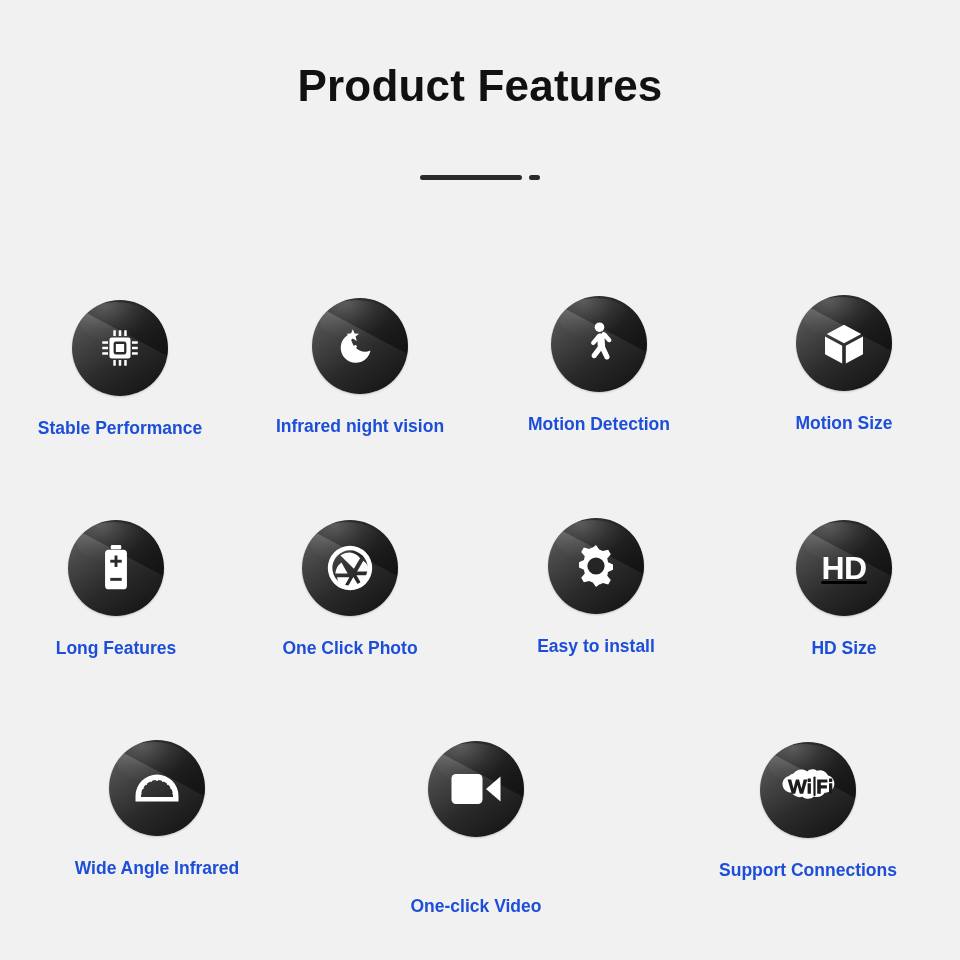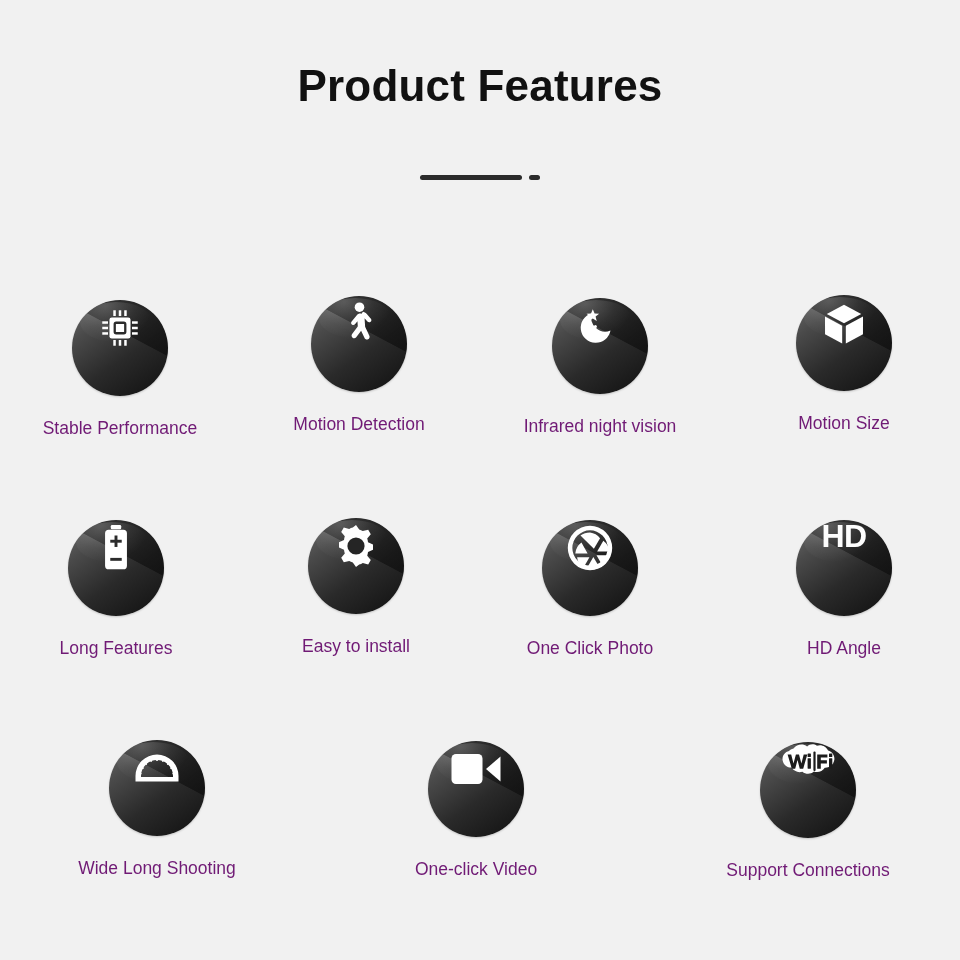--- a/index.html
+++ b/index.html
@@ -88,35 +88,37 @@
   
   .feature.o-a  { transform: translate(0px, 0px); }
   .feature.o-b  { transform: translate(0px, -2px); }
   .feature.o-c  { transform: translate(-1px, -4px); }
   .feature.o-d  { transform: translate(4px, -5px); }
   .feature.o-e  { transform: translate(-4px, 0px); }
   .feature.o-f  { transform: translate(-10px, 0px); }
   .feature.o-g  { transform: translate(-4px, -2px); }
   .feature.o-h  { transform: translate(4px, 0px); }
   .feature.o-i  { transform: translate(-3px, 0px); }
-  .feature.o-j  { transform: translate(-4px, 1px); }
+  .feature.o-j  { transform: translate(-4px, 1px); gap: 37px; }
   .feature.o-k  { transform: translate(-1px, -1px); }
   .feature.o-l  { transform: translate(8px, 2px); }
 
   .icon-circle {
     width: 96px;
     height: 96px;
     border-radius: 50%;
     position: relative;
     background:
       linear-gradient(145deg, #6e6e6e 0%, #4a4a4a 26%, #2a2a2a 58%, #101010 100%);
     box-shadow: 0 1px 2px rgba(0,0,0,0.18);
     overflow: hidden;
     display: flex;
+    align-items: center;
     justify-content: center;
+    text-decoration: underline;
   }
   
   .icon-circle::before {
     content: "";
     position: absolute;
     inset: 0;
     border-radius: 50%;
     background:
       linear-gradient(208deg, rgba(0,0,0,0.42) 0%, rgba(0,0,0,0.42) 38%, rgba(0,0,0,0) 38.6%, rgba(0,0,0,0) 100%);
     pointer-events: none;
@@ -150,22 +152,22 @@
     color: #fdfdfd;
     font-weight: 700;
     font-size: 32px;
     letter-spacing: -0.5px;
     line-height: 1;
   }
 
   .feature-label {
     margin-top: 22px;
     font-size: 17.5px;
-    font-weight: 400;
-    color: #701a75;
+    font-weight: 700;
+    color: #1d4ed8;
     text-align: center;
     white-space: nowrap;
     line-height: 1.2;
   }
 </style>
 </head>
 <body>
 
 <div class="page">
 
@@ -199,44 +201,44 @@
               <rect x="5.5" y="28.4" width="6" height="2.6" fill="#fff"></rect>
               <rect x="36.5" y="17" width="6" height="2.6" fill="#fff"></rect>
               <rect x="36.5" y="22.7" width="6" height="2.6" fill="#fff"></rect>
               <rect x="36.5" y="28.4" width="6" height="2.6" fill="#fff"></rect>
             </svg>
           </span>
         </div>
         <div class="feature-label">Stable Performance</div>
       </div>
 
-      <div class="feature o-c">
-        <div class="icon-circle">
-          <span class="icon-glyph">
-            <svg width="42" height="46" viewBox="0 0 36 48" fill="#fff" aria-hidden="true">
-              <circle cx="18.5" cy="6.5" r="5" fill="#fff"></circle>
-              <path d="M20.8 13.2c-2.1-.5-4 .2-5.3 1.8l-5.2 6.3c-.8 1-.7 2.4.3 3.2 1 .8 2.4.7 3.2-.3l2.6-3.1.3 5.5-5.9 7.9c-.9 1.2-.7 2.9.5 3.8 1.2.9 2.9.7 3.8-.5l5.1-6.8 3.6 7.6c.6 1.4 2.3 2 3.7 1.3 1.4-.6 2-2.3 1.3-3.7l-4.4-9.3-.6-9 3 3.5c.8 1 2.3 1.1 3.3.3 1-.8 1.1-2.3.3-3.3l-4.5-5.2c-1-1.2-2.4-1.7-3.9-2z" fill="#fff"></path>
-            </svg>
-          </span>
-        </div>
-        <div class="feature-label">Motion Detection</div>
-      </div>
-
       <div class="feature o-b">
         <div class="icon-circle">
           <span class="icon-glyph">
             <svg width="48" height="48" viewBox="0 0 48 48" fill="#fff" aria-hidden="true">
               <path d="M34.5 28.5a14 14 0 0 1-18.6-17.2A15 15 0 1 0 34.5 28.5z" fill="#fff"></path>
               <polygon fill="#fff" points="16.8,7.2 18.6,11.4 23.1,11.7 19.6,14.6 20.7,19 16.8,16.5 12.9,19 14,14.6 10.5,11.7 15,11.4"></polygon>
               <polygon fill="#fff" points="13.4,20.6 14.3,22.6 16.4,22.8 14.8,24.2 15.3,26.2 13.4,25 11.5,26.2 12,24.2 10.4,22.8 12.5,22.6"></polygon>
               <circle cx="19.4" cy="24.6" r="1.5" fill="#fff"></circle>
             </svg>
           </span>
         </div>
         <div class="feature-label">Infrared night vision</div>
+      </div>
+
+      <div class="feature o-c">
+        <div class="icon-circle">
+          <span class="icon-glyph">
+            <svg width="42" height="46" viewBox="0 0 36 48" fill="#fff" aria-hidden="true">
+              <circle cx="18.5" cy="6.5" r="5" fill="#fff"></circle>
+              <path d="M20.8 13.2c-2.1-.5-4 .2-5.3 1.8l-5.2 6.3c-.8 1-.7 2.4.3 3.2 1 .8 2.4.7 3.2-.3l2.6-3.1.3 5.5-5.9 7.9c-.9 1.2-.7 2.9.5 3.8 1.2.9 2.9.7 3.8-.5l5.1-6.8 3.6 7.6c.6 1.4 2.3 2 3.7 1.3 1.4-.6 2-2.3 1.3-3.7l-4.4-9.3-.6-9 3 3.5c.8 1 2.3 1.1 3.3.3 1-.8 1.1-2.3.3-3.3l-4.5-5.2c-1-1.2-2.4-1.7-3.9-2z" fill="#fff"></path>
+            </svg>
+          </span>
+        </div>
+        <div class="feature-label">Motion Detection</div>
       </div>
 
       <div class="feature o-d">
         <div class="icon-circle">
           <span class="icon-glyph">
             <svg width="46" height="46" viewBox="0 0 48 48" fill="#fff" aria-hidden="true">
               <polygon fill="#fff" points="24,5 42,14.6 24,24.2 6,14.6"></polygon>
               <polygon fill="#fff" points="4.2,17.2 22.1,26.8 22.1,45.4 4.2,35.8"></polygon>
               <polygon fill="#fff" points="43.8,17.2 43.8,35.8 25.9,45.4 25.9,26.8"></polygon>
             </svg>
@@ -255,32 +257,20 @@
             <svg width="40" height="50" viewBox="0 0 32 48" fill="#fff" aria-hidden="true">
               <rect x="11" y="2" width="10" height="4" rx="1.2" fill="#fff"></rect>
               <rect x="5.5" y="6.5" width="21" height="38" rx="3.5" fill="#fff"></rect>
               <rect x="14.6" y="12" width="2.8" height="11" fill="#2b2b2b"></rect>
               <rect x="10.5" y="16.1" width="11" height="2.8" fill="#2b2b2b"></rect>
               <rect x="10.5" y="33.5" width="11" height="2.8" fill="#2b2b2b"></rect>
             </svg>
           </span>
         </div>
         <div class="feature-label">Long Features</div>
-      </div>
-
-      <div class="feature o-g">
-        <div class="icon-circle">
-          <span class="icon-glyph">
-            <svg width="48" height="48" viewBox="0 0 48 48" aria-hidden="true">
-              <path fill="#fff" d="M24 3l3.2 4.6a17.6 17.6 0 0 1 3.6 1.5l5.4-1.3 2.6 4.5-3.6 4.2c.4 1.2.7 2.4.8 3.7l5 2.3v5.2l-5 2.3c-.2 1.3-.4 2.5-.8 3.7l3.6 4.2-2.6 4.5-5.4-1.3c-1.1.7-2.3 1.2-3.6 1.5L24 45l-3.2-4.6a17.6 17.6 0 0 1-3.6-1.5l-5.4 1.3-2.6-4.5 3.6-4.2a17 17 0 0 1-.8-3.7l-5-2.3v-5.2l5-2.3c.2-1.3.4-2.5.8-3.7l-3.6-4.2 2.6-4.5 5.4 1.3c1.1-.7 2.3-1.2 3.6-1.5L24 3z"></path>
-              <circle cx="24" cy="24" r="8.6" fill="#252525"></circle>
-            </svg>
-          </span>
-        </div>
-        <div class="feature-label">Easy to install</div>
       </div>
 
       <div class="feature o-f">
         <div class="icon-circle">
           <span class="icon-glyph">
             <svg width="52" height="52" viewBox="0 0 48 48" aria-hidden="true">
               <g fill="#ffffff">
                 <path d="M24 3.5A20.5 20.5 0 0 0 3.5 24 20.5 20.5 0 0 0 24 44.5 20.5 20.5 0 0 0 44.5 24 20.5 20.5 0 0 0 24 3.5zm0 4.2A16.3 16.3 0 0 1 40.3 24 16.3 16.3 0 0 1 24 40.3 16.3 16.3 0 0 1 7.7 24 16.3 16.3 0 0 1 24 7.7z"></path>
                 <path d="M24 9.6c-3.3 0-6.3 1-8.8 2.8l12.4 12.4 5.7-9.9A14.3 14.3 0 0 0 24 9.6z"></path>
                 <path d="M36.3 17.3l-5.7 9.9h11.4a14.3 14.3 0 0 0-5.7-9.9z"></path>
@@ -289,25 +279,37 @@
                 <path d="M17.8 42.5l5.7-9.9-11.4-.1a14.3 14.3 0 0 0 5.7 10z"></path>
                 <path d="M10.4 29.1h11.4L16.1 19a14.3 14.3 0 0 0-5.7 10.1z"></path>
               </g>
               <circle cx="24" cy="24" r="13.2" fill="none" stroke="#2b2b2b" stroke-width="0"></circle>
             </svg>
           </span>
         </div>
         <div class="feature-label">One Click Photo</div>
       </div>
 
+      <div class="feature o-g">
+        <div class="icon-circle">
+          <span class="icon-glyph">
+            <svg width="48" height="48" viewBox="0 0 48 48" aria-hidden="true">
+              <path fill="#fff" d="M24 3l3.2 4.6a17.6 17.6 0 0 1 3.6 1.5l5.4-1.3 2.6 4.5-3.6 4.2c.4 1.2.7 2.4.8 3.7l5 2.3v5.2l-5 2.3c-.2 1.3-.4 2.5-.8 3.7l3.6 4.2-2.6 4.5-5.4-1.3c-1.1.7-2.3 1.2-3.6 1.5L24 45l-3.2-4.6a17.6 17.6 0 0 1-3.6-1.5l-5.4 1.3-2.6-4.5 3.6-4.2a17 17 0 0 1-.8-3.7l-5-2.3v-5.2l5-2.3c.2-1.3.4-2.5.8-3.7l-3.6-4.2 2.6-4.5 5.4 1.3c1.1-.7 2.3-1.2 3.6-1.5L24 3z"></path>
+              <circle cx="24" cy="24" r="8.6" fill="#252525"></circle>
+            </svg>
+          </span>
+        </div>
+        <div class="feature-label">Easy to install</div>
+      </div>
+
       <div class="feature o-h">
         <div class="icon-circle">
           <span class="icon-text">HD</span>
         </div>
-        <div class="feature-label">HD Angle</div>
+        <div class="feature-label">HD Size</div>
       </div>
 
     </div>
 
     <div class="feature-row">
 
       <div class="feature o-i">
         <div class="icon-circle">
           <span class="icon-glyph">
             <svg width="50" height="40" viewBox="0 0 50 32" aria-hidden="true">
@@ -319,21 +321,21 @@
                 <line x1="12.1" y1="9.0" x2="14.2" y2="12.0"></line>
                 <line x1="37.9" y1="9.0" x2="35.8" y2="12.0"></line>
                 <line x1="7.6" y1="14.4" x2="10.9" y2="16.1"></line>
                 <line x1="42.4" y1="14.4" x2="39.1" y2="16.1"></line>
                 <line x1="5.1" y1="20.8" x2="8.7" y2="21.6"></line>
                 <line x1="44.9" y1="20.8" x2="41.3" y2="21.6"></line>
               </g>
             </svg>
           </span>
         </div>
-        <div class="feature-label">Wide Long Shooting</div>
+        <div class="feature-label">Wide Angle Infrared</div>
       </div>
 
       <div class="feature o-j">
         <div class="icon-circle">
           <span class="icon-glyph">
             <svg width="52" height="36" viewBox="0 0 52 36" aria-hidden="true">
               <rect x="1.5" y="3" width="31" height="30" rx="4.5" fill="#fff"></rect>
               <path d="M36 18 L50.5 5.5 V30.5 Z" fill="#fff"></path>
             </svg>
           </span>

